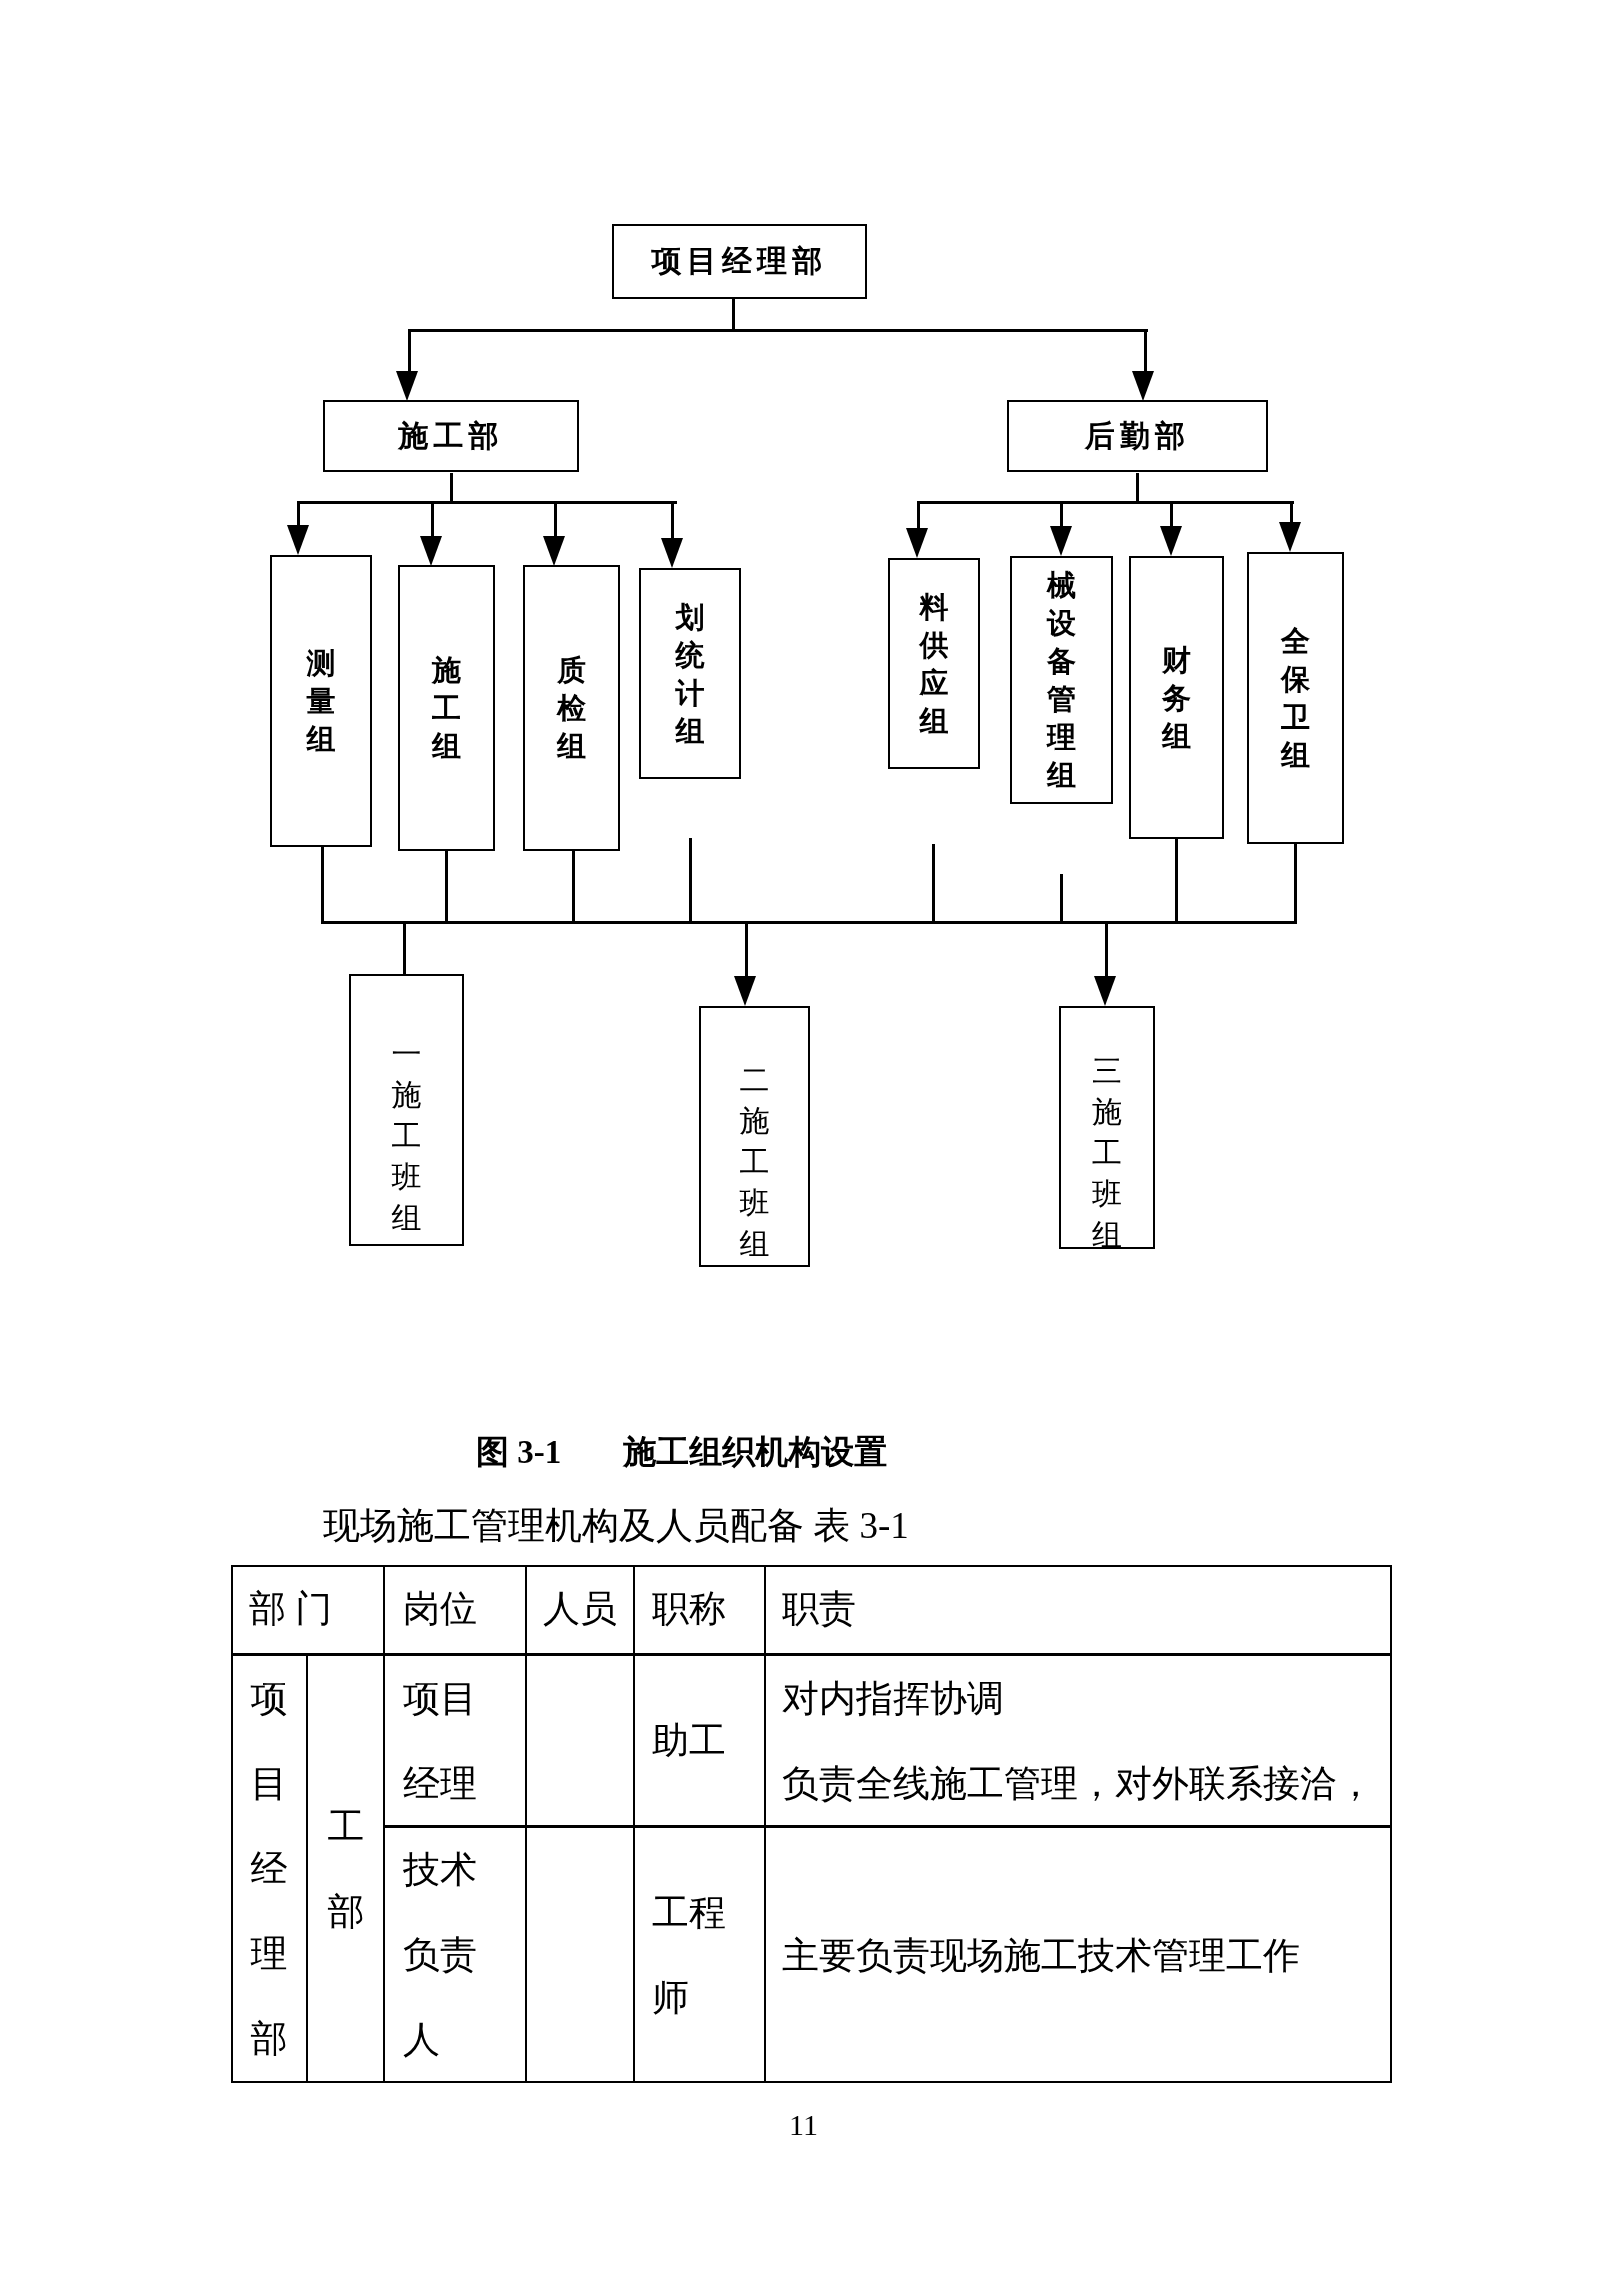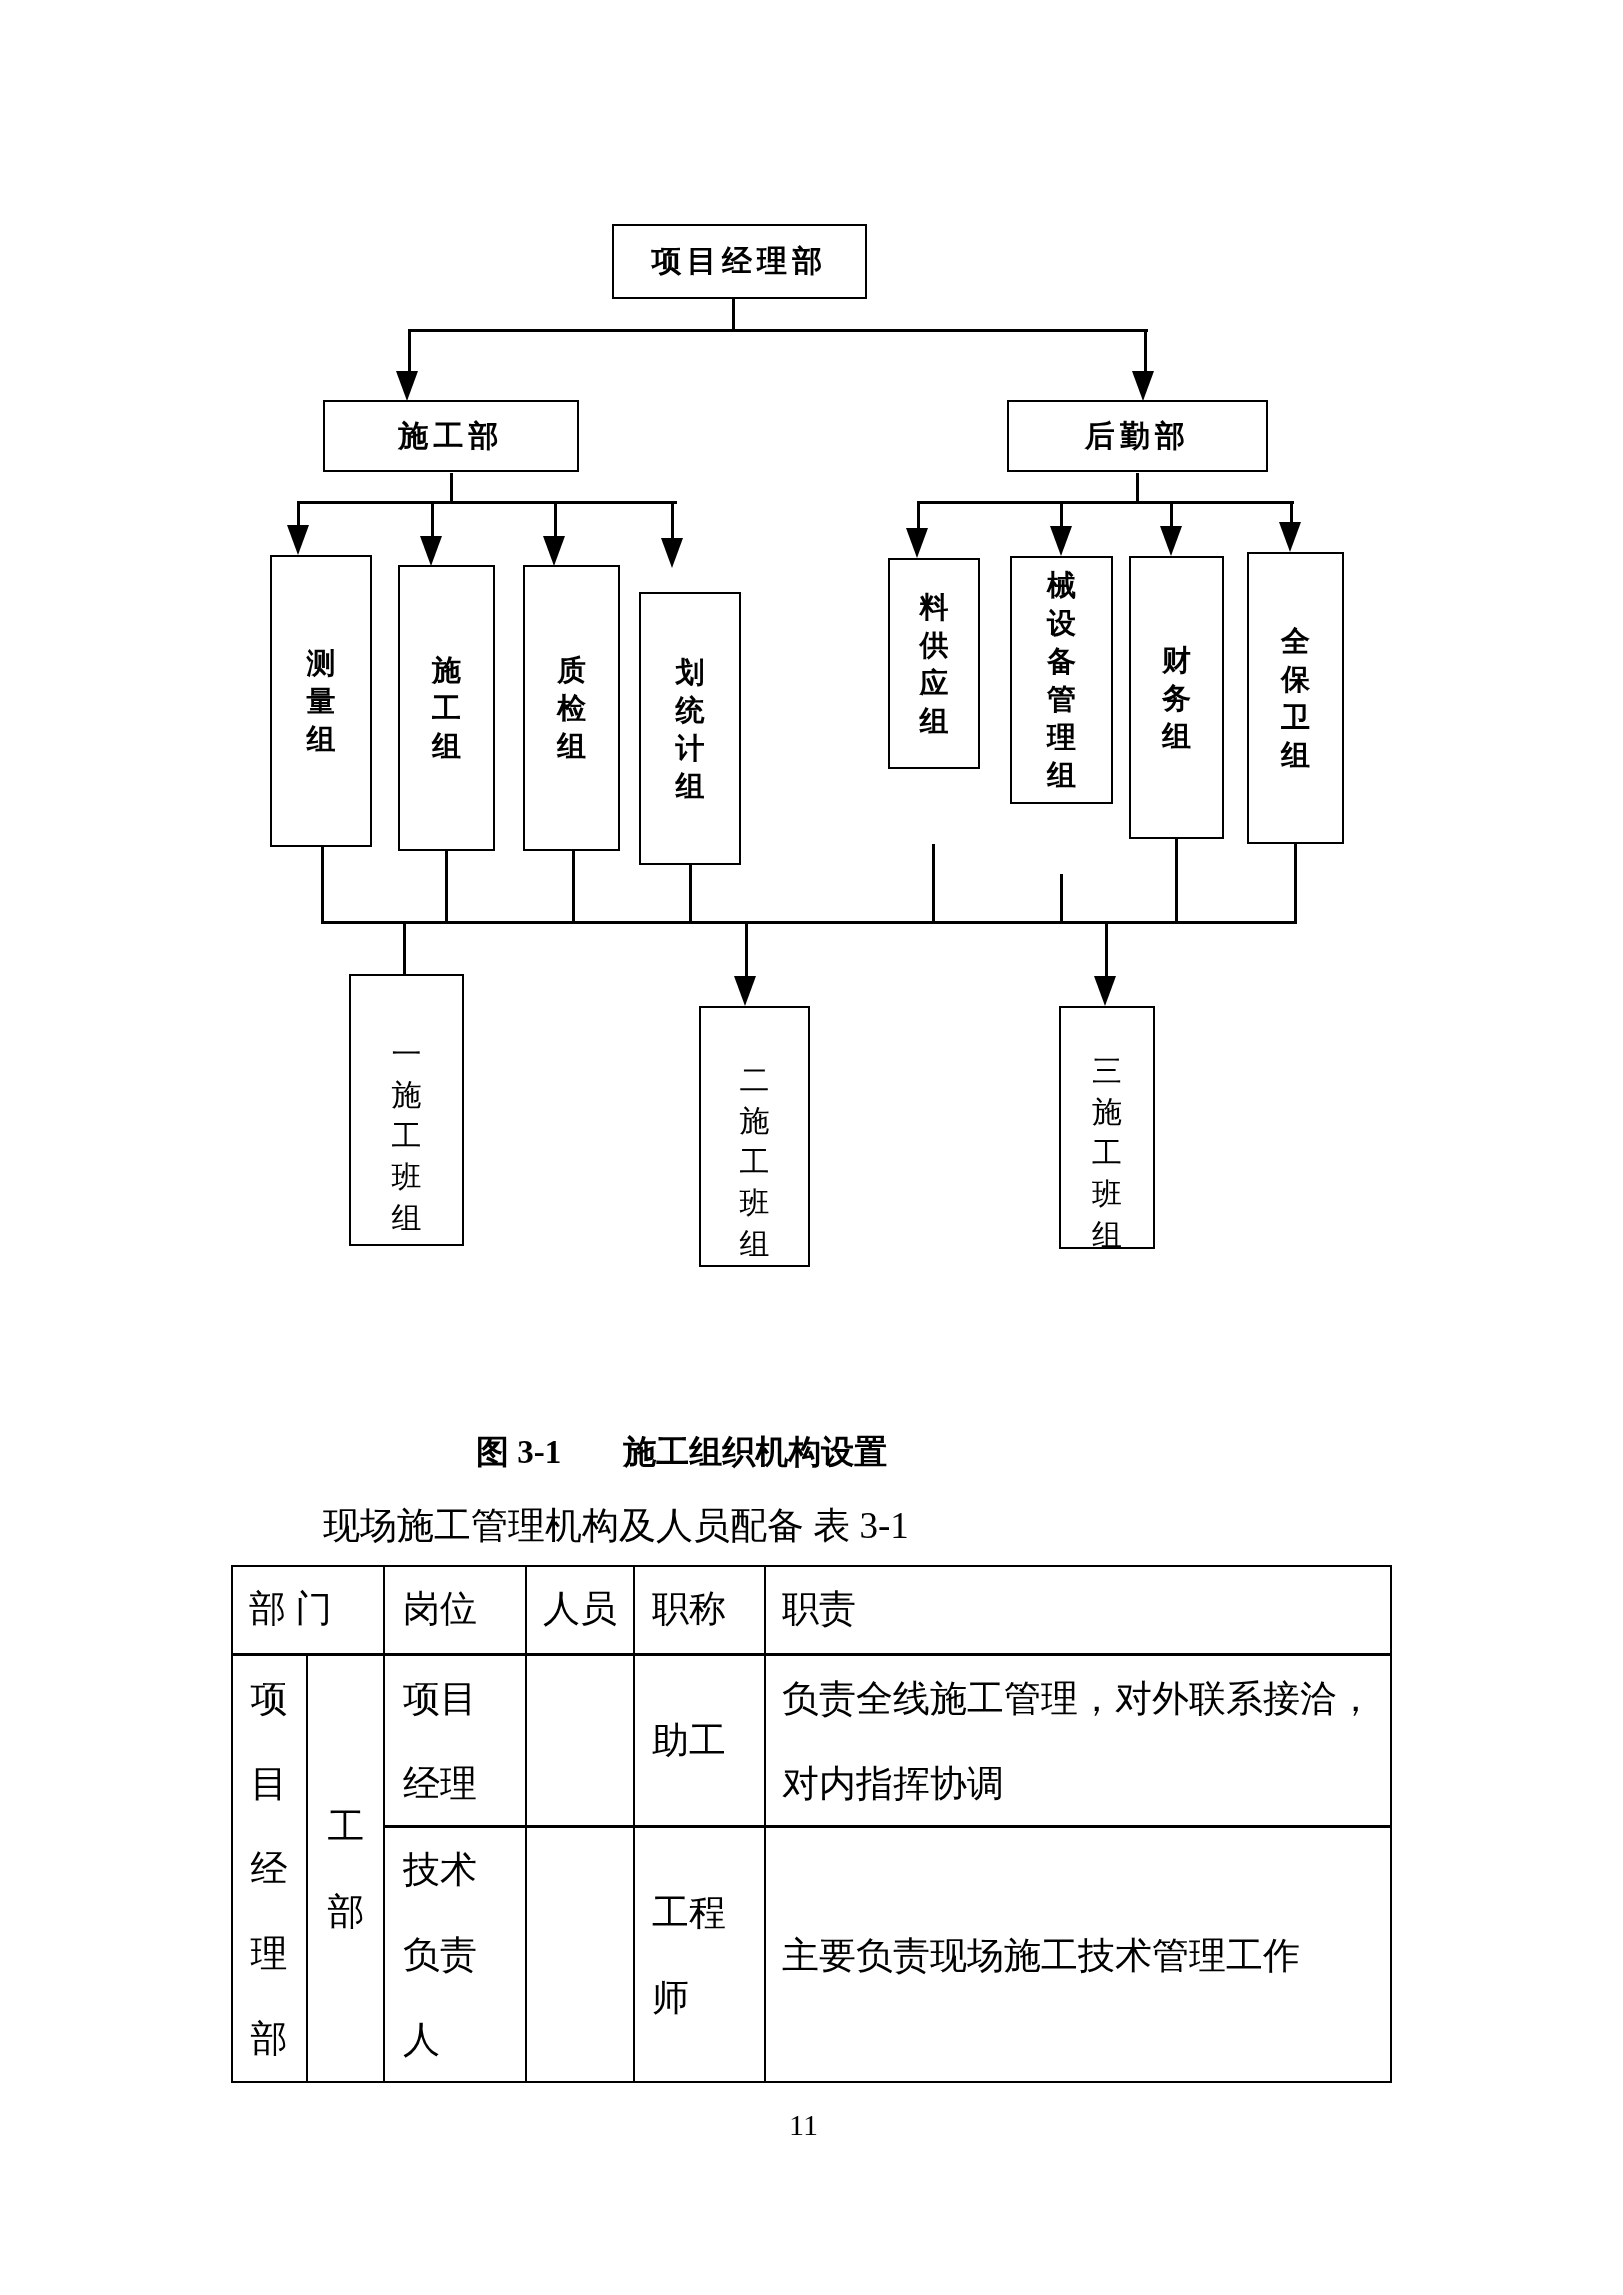--- a/index.html
+++ b/index.html
@@ -133,21 +133,21 @@
 
     <div class="box" style="left:270px;top:555px;width:102px;height:292px">
       <span class="vstack">测量组</span>
     </div>
     <div class="box" style="left:398px;top:565px;width:97px;height:286px">
       <span class="vstack">施工组</span>
     </div>
     <div class="box" style="left:523px;top:565px;width:97px;height:286px">
       <span class="vstack">质检组</span>
     </div>
-    <div class="box" style="left:639px;top:592px;width:102px;height:273px">
+    <div class="box" style="left:639px;top:568px;width:102px;height:211px">
       <span class="vstack">划统计组</span>
     </div>
 
     <div class="box" style="left:888px;top:558px;width:92px;height:211px">
       <span class="vstack">料供应组</span>
     </div>
     <div class="box" style="left:1010px;top:556px;width:103px;height:248px">
       <span class="vstack">械设备管理组</span>
     </div>
     <div class="box" style="left:1129px;top:556px;width:95px;height:283px">
@@ -194,22 +194,22 @@
     <div class="vcell" style="left:250px;top:1656px">项目经理部</div>
     <div class="vcell" style="left:327px;top:1784px">工部</div>
 
     <div class="cell cellblock" style="left:403px;top:1656px">
       <span>项目</span>
       <span>经理</span>
     </div>
     <div class="cell" style="left:543px;top:1656px"></div>
     <div class="cell vmid" style="left:652px;top:1655px;height:171px">助工</div>
     <div class="cell cellblock" style="left:782px;top:1656px">
+      <span>对内指挥协调</span>
       <span>负责全线施工管理，对外联系接洽，</span>
-      <span>对内指挥协调</span>
     </div>
 
     <div class="cell cellblock" style="left:403px;top:1827px">
       <span>技术</span>
       <span>负责</span>
       <span>人</span>
     </div>
     <div class="cell" style="left:543px;top:1827px"></div>
     <div class="cell cellblock" style="left:652px;top:1870px">
       <span>工程</span>

